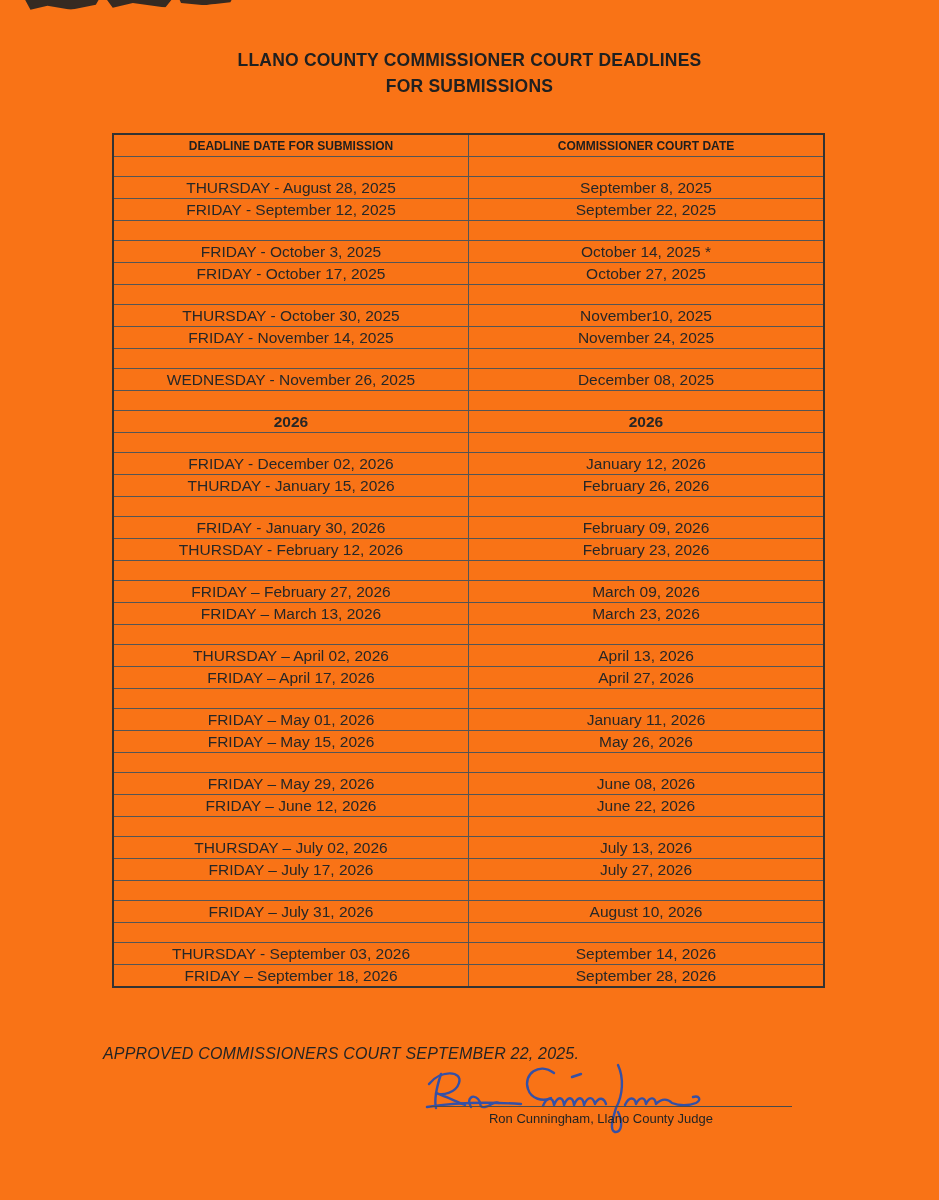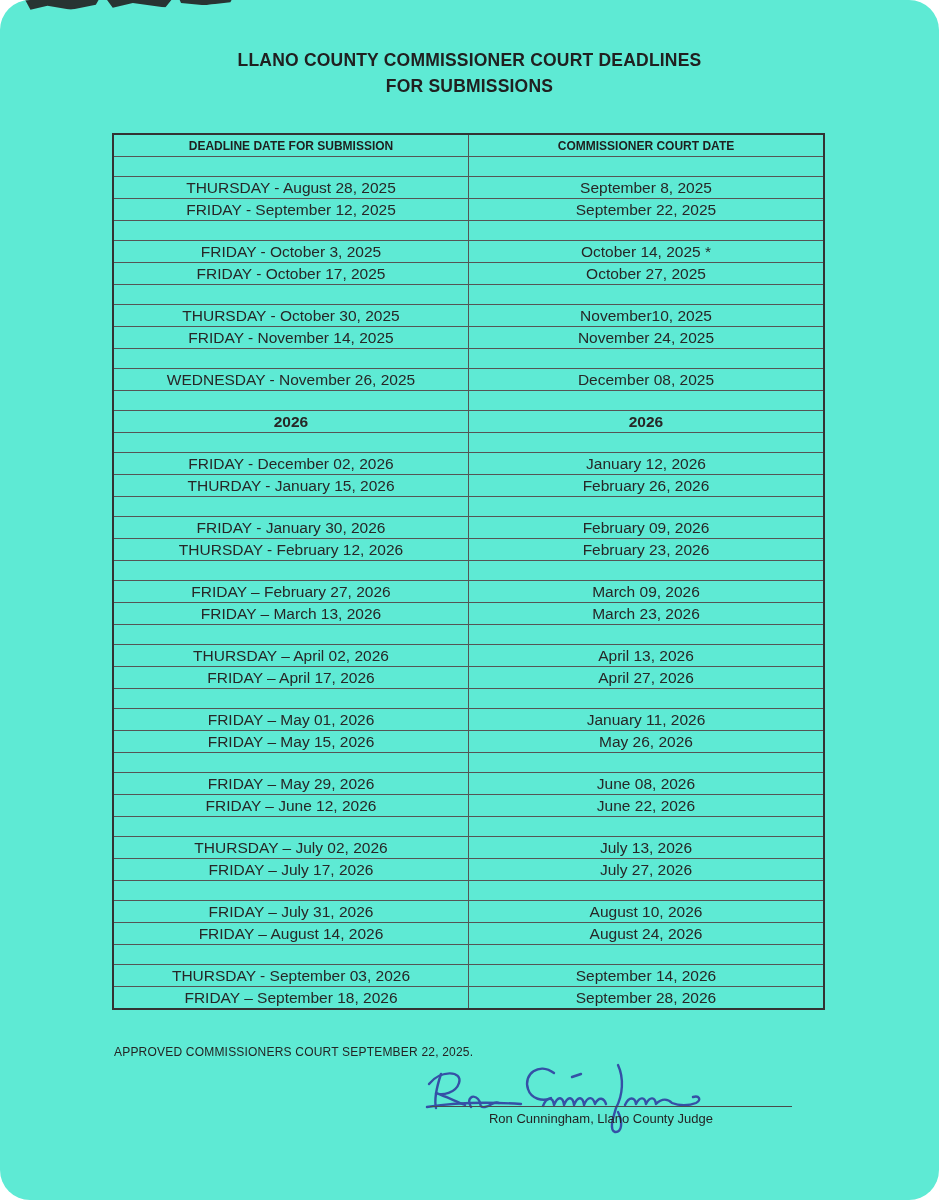--- a/index.html
+++ b/index.html
@@ -1,23 +1,22 @@
 <!DOCTYPE html>
 <html><head>
 <meta charset="utf-8">
 <style>
   html,body{margin:0;padding:0;background:#ffffff;}
   .page{
     position:relative;
     width:939px;height:1200px;
-    background:#5eead4;
+    background:#f97316;
     font-family:"Liberation Sans", sans-serif;
     color:#2b2b2b;
     overflow:hidden;
-    border-radius:30px;
   }
   
   .artifact{position:absolute;background:#242424;opacity:.92;}
   .artifact.a1{left:24px;top:-4px;width:78px;height:14px;transform:rotate(-2deg);border-radius:0 0 6px 3px;clip-path:polygon(0 0,100% 0,92% 70%,60% 100%,30% 65%,8% 90%);}
   .artifact.a2{left:104px;top:-5px;width:72px;height:13px;transform:rotate(-1deg);clip-path:polygon(0 0,100% 0,85% 100%,40% 60%,12% 95%);}
   .artifact.a3{left:178px;top:-6px;width:58px;height:11px;transform:rotate(-3deg);clip-path:polygon(0 0,100% 0,90% 85%,45% 100%,5% 70%);}
 
   .title{
     position:absolute;left:0;top:47px;width:939px;
     text-align:center;font-weight:bold;font-size:17.5px;line-height:26px;
@@ -34,22 +33,22 @@
     border:1px solid #555555;
     text-align:center;vertical-align:middle;
     padding:0 4px;height:21px;line-height:20px;
     overflow:hidden;white-space:nowrap;
   }
   table.doc th{font-weight:bold;font-size:12px;color:#1f1f1f;height:21px;}
   tr.spacer td{height:19px;}
   tr.year td{font-weight:bold;}
 
   .approval{
-    position:absolute;left:114px;top:1045px;
-    font-size:12px;color:#242424;letter-spacing:.2px;
+    position:absolute;left:103px;top:1045px;
+    font-size:16px;color:#242424;letter-spacing:.2px;font-style:italic;
   }
   .sig-svg{position:absolute;left:425px;top:1062px;}
   .sig-line{position:absolute;left:430px;top:1106px;width:362px;border-top:1.6px solid #4a4a4a;}
   .sig-caption{
     position:absolute;left:436px;top:1111px;width:330px;
     text-align:center;font-size:13px;color:#242424;
   }
 </style>
 </head>
 <body>
@@ -210,24 +209,20 @@
           <td>July 27, 2026</td>
         </tr>
         <tr class="spacer">
           <td></td>
           <td></td>
         </tr>
         <tr class="data">
           <td>FRIDAY – July 31, 2026</td>
           <td>August 10, 2026</td>
         </tr>
-        <tr class="data">
-          <td>FRIDAY – August 14, 2026</td>
-          <td>August 24, 2026</td>
-        </tr>
         <tr class="spacer">
           <td></td>
           <td></td>
         </tr>
         <tr class="data">
           <td>THURSDAY - September 03, 2026</td>
           <td>September 14, 2026</td>
         </tr>
         <tr class="data">
           <td>FRIDAY – September 18, 2026</td>

